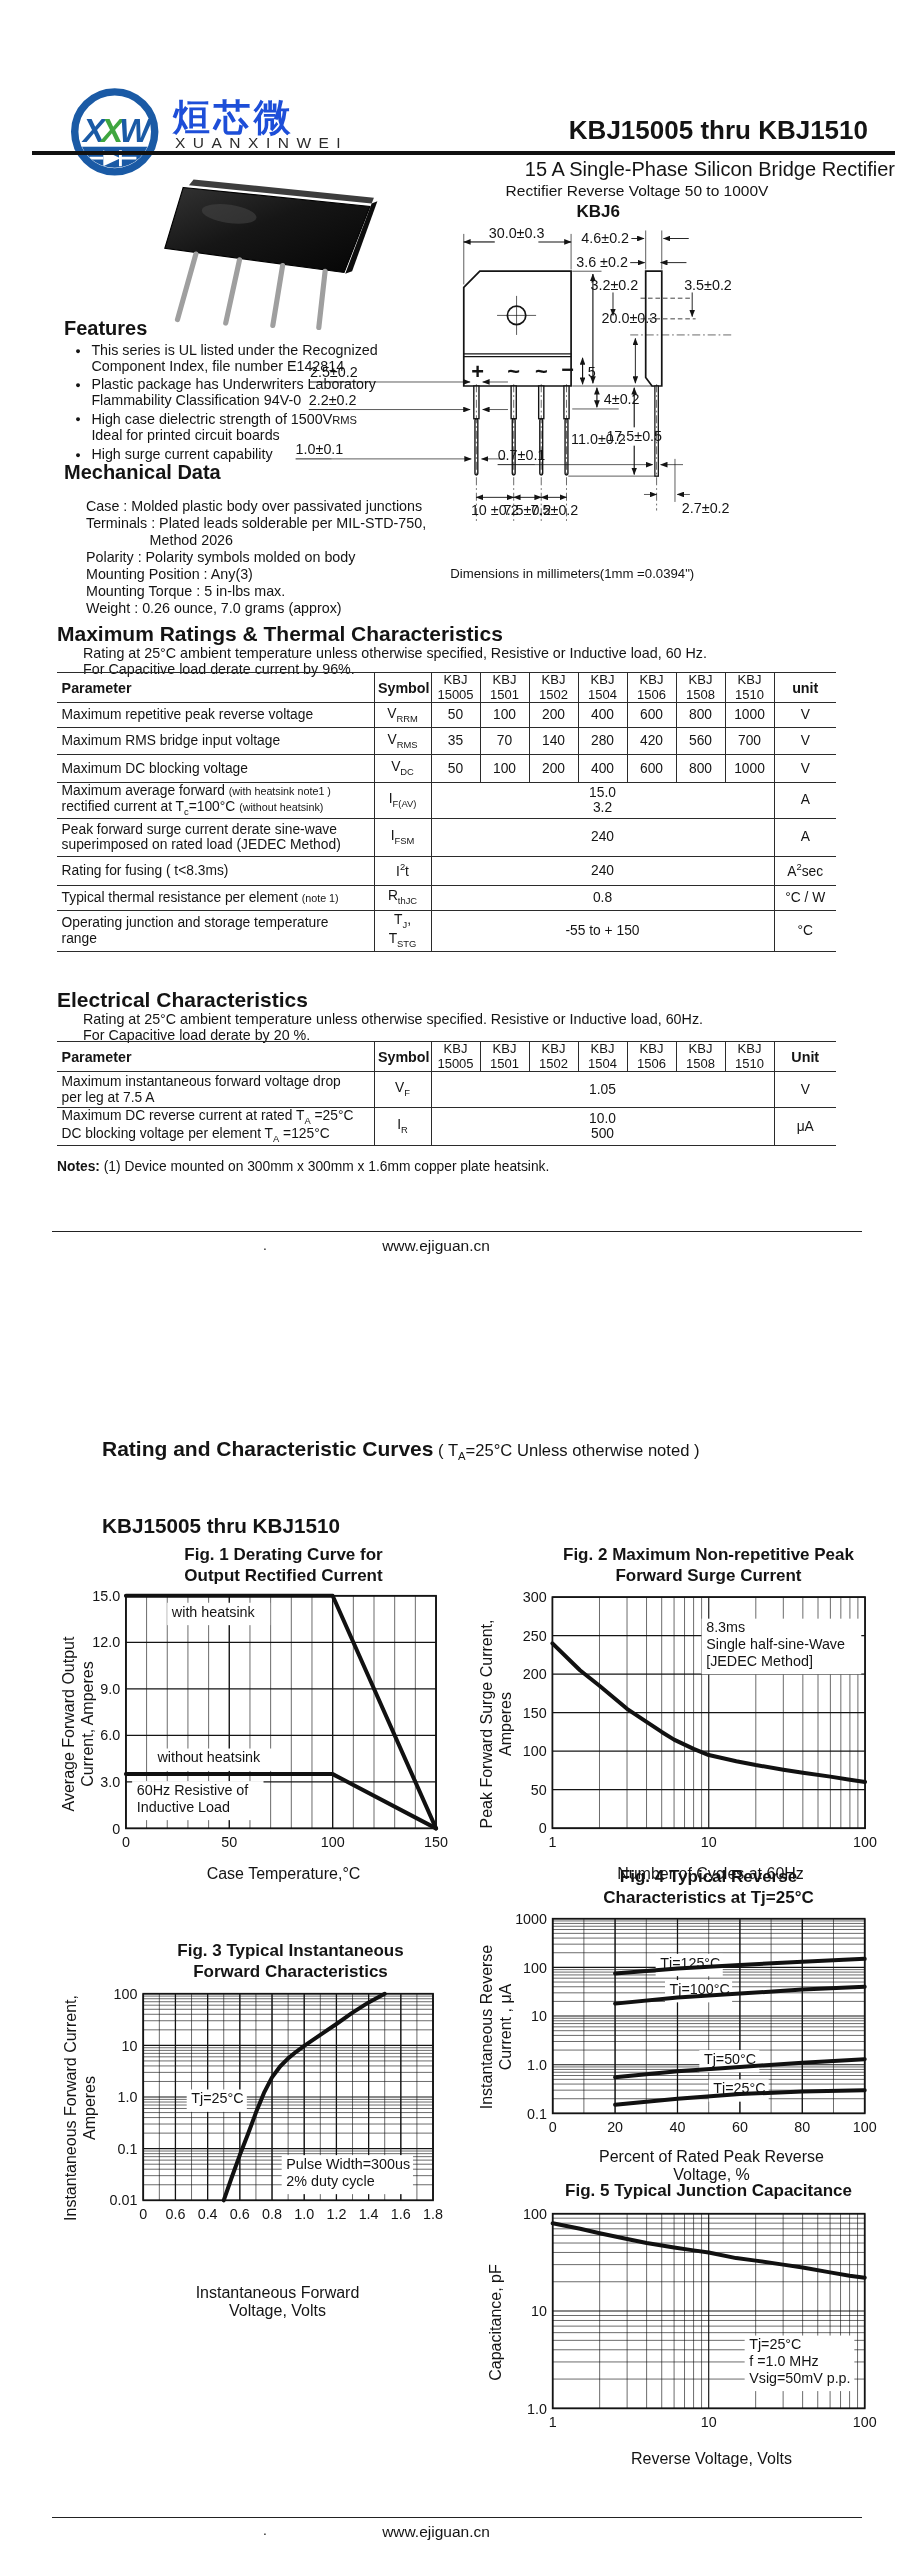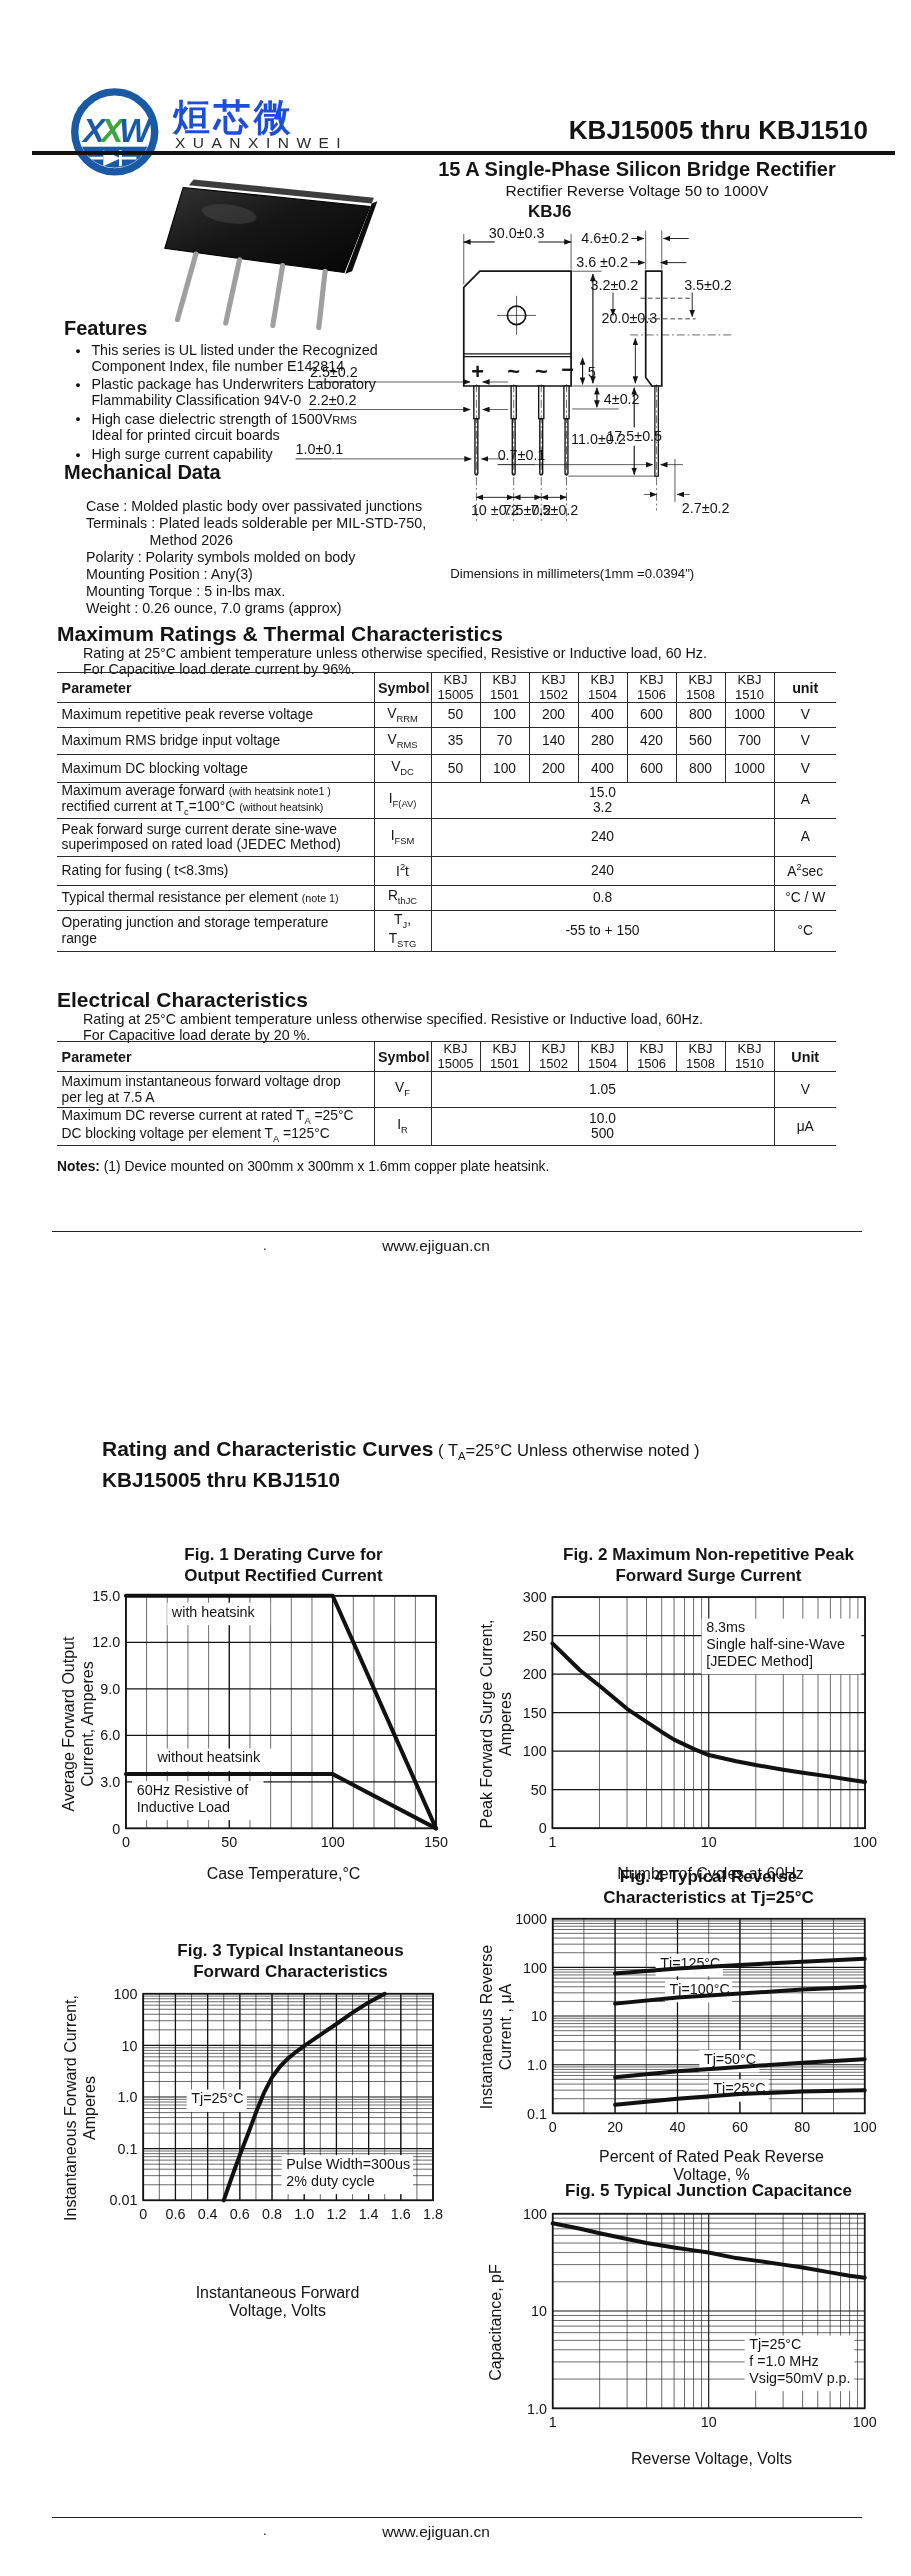--- a/index.html
+++ b/index.html
@@ -1,30 +1,30 @@
 <!DOCTYPE html>
 <html style="font-size:9.2px"><head>
 <meta charset="utf-8">
 <style>
   html,body{margin:0;padding:0;background:#e8e8e8;}
   #page{position:relative;width:912px;height:2576px;background:#ffffff;margin:0 auto;
         font-family:"Liberation Sans", sans-serif;color:#141414;overflow:hidden;}
   .abs{position:absolute;}
-  .b{font-weight:bold;}
+  .b{font-weight:bold;margin-top:46px;}
   .sm{font-size:78%;}
   sub{font-size:68%;}
   sup{font-size:68%;}
   
   #logo-cn{left:173px;top:93px;font-size:37px;font-weight:bold;letter-spacing:3.4px;color:#1d4ed8;}
   #logo-en{left:175px;top:134px;font-size:15.5px;letter-spacing:7.5px;color:#2b2b2b;}
   #part-range{left:402px;top:115px;width:466px;text-align:right;font-size:26px;font-weight:bold;}
   #head-rule{left:32px;top:151px;width:863px;border-top:4px solid #111;}
-  #doc-title{left:379px;top:158px;width:516px;text-align:center;font-size:20px;font-weight:bold;}
+  #doc-title{left:379px;top:158px;width:516px;text-align:right;font-size:20px;font-weight:normal;}
   #doc-sub{left:379px;top:182px;width:516px;text-align:center;font-size:15.5px;}
-  #pkg-name{left:528px;top:202px;width:92px;text-align:left;font-size:17px;font-weight:bold;}
+  #pkg-name{left:528px;top:202px;width:92px;text-align:right;font-size:17px;font-weight:bold;}
   
   #features-h{left:64px;top:317px;font-size:20px;font-weight:bold;}
   #features-list{left:73px;top:343px;width:367px;margin:0;padding:0;list-style:none;}
   #features-list li{position:relative;padding-left:18.4px;font-size:14.3px;line-height:15.5px;margin-bottom:3.4px;white-space:pre-line;}
   #features-list li::before{content:"●";position:absolute;left:2.3px;top:0.6px;font-size:9.2px;}
   #mech-h{left:64px;top:461px;font-size:20px;font-weight:bold;}
   #mech-lines{left:86px;top:498px;font-size:14.3px;line-height:17px;white-space:pre;}
   
   .sect-h{font-size:21px;font-weight:bold;}
   .cond{font-size:14.3px;margin-left:26px;}

